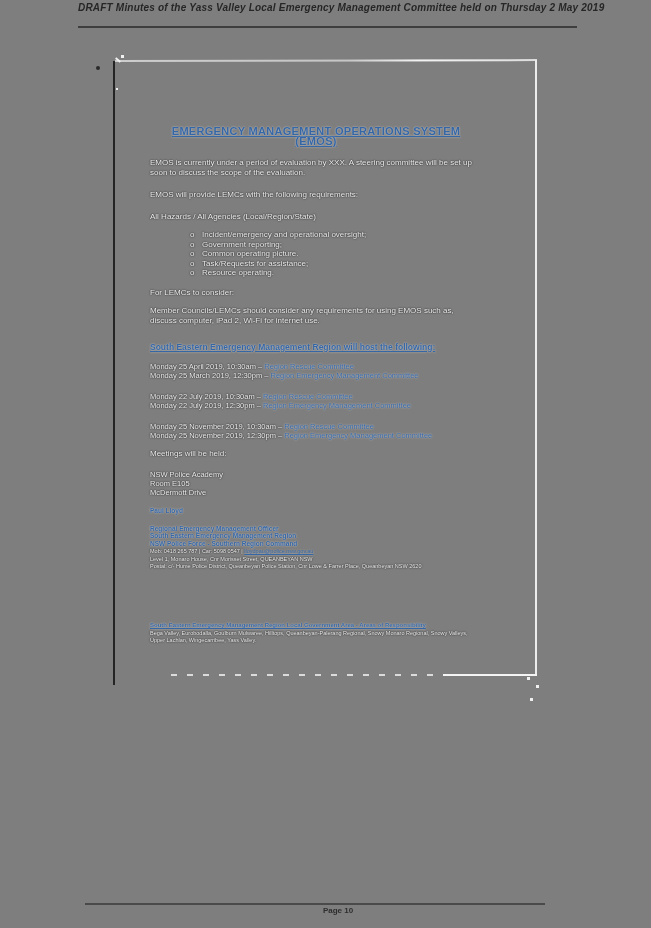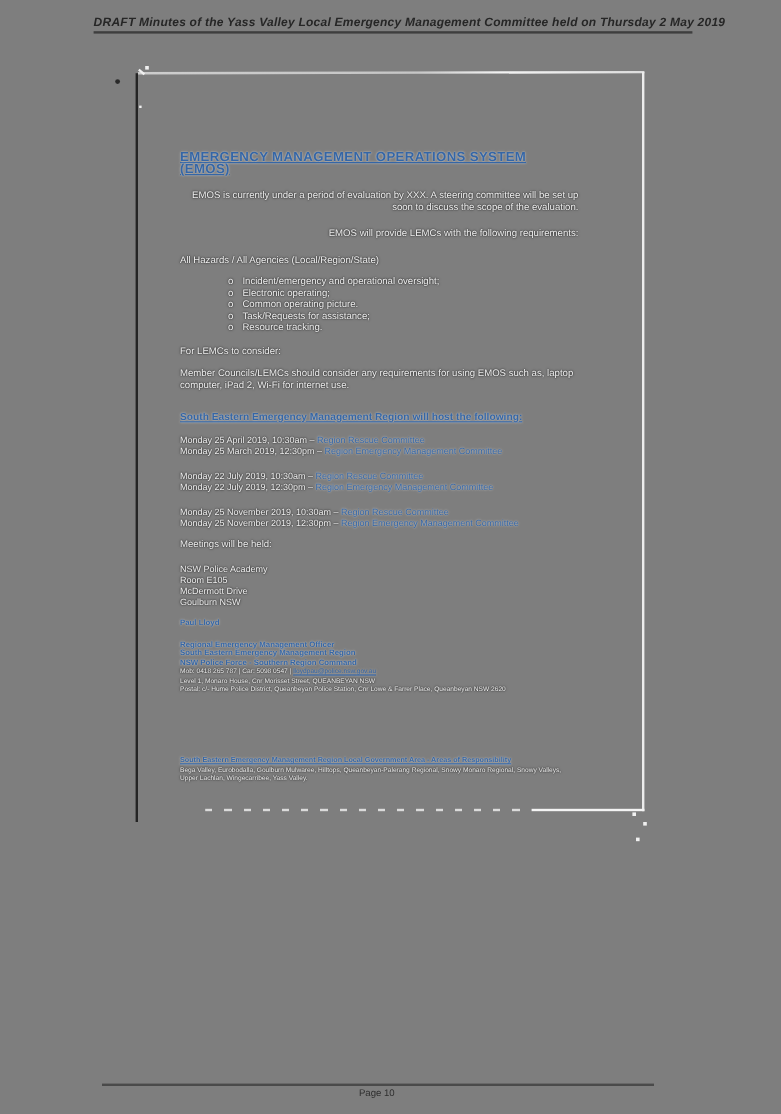--- a/index.html
+++ b/index.html
@@ -3,21 +3,21 @@
 <meta charset="utf-8">
 <style>
   html,body{margin:0;padding:0;}
   body{
     width:651px;height:928px;position:relative;overflow:hidden;
     background:#7e7e7e;
     font-family:"Liberation Sans",sans-serif;
   }
   
   .doc-header{
-    position:absolute;left:78px;top:14px;width:500px;
+    position:absolute;left:78px;top:2px;width:500px;
     font-size:10px;font-style:italic;font-weight:600;color:#262626;
     letter-spacing:.2px;white-space:nowrap;filter:blur(.3px);
   }
   .header-rule{position:absolute;left:78px;top:26px;width:499px;height:2px;background:#3e3e3e;}
 
   
   .page{position:absolute;left:113px;top:60px;width:424px;height:616px;}
   .b-top{position:absolute;left:2px;top:0;width:422px;height:2px;
     background:linear-gradient(90deg,#cdcdcd 0%,#c6c6c6 55%,#f3f3f3 72%,#dcdcdc 100%);
     transform:rotate(-.12deg);transform-origin:left center;}
@@ -30,45 +30,45 @@
   .speck.dark{background:#2a2a2a;}
 
   
   .content{
     position:absolute;left:37px;top:62px;width:332px;
     color:#f2f2f2;font-size:8px;line-height:10px;
     filter:blur(.35px);
     text-shadow:0 0 2px rgba(15,15,15,.85),0 0 1px rgba(0,0,0,.6);
   }
   .blue{color:#3566a6;text-shadow:0 0 2px rgba(240,240,240,.55),0 0 1px rgba(255,255,255,.35);}
-  .doc-title{margin:4px 0 0 0;text-align:left;font-weight:bold;font-size:11px;
+  .doc-title{margin:4px 0 0 0;text-align:center;font-weight:bold;font-size:11px;
     letter-spacing:.3px;text-decoration:underline;}
-  .para{margin:12px 0 0 0;text-align:right;}
+  .para{margin:12px 0 0 0;}
   .hazards{margin:12px 0 0 0;}
   ul.funcs{margin:8px 0 0 0;padding:0 0 0 40px;list-style:none;line-height:9.5px;}
   ul.funcs li .marker{display:inline-block;width:12px;}
   .consider-h{margin:10px 0 0 0;}
   .consider-p{margin:8px 0 0 0;}
   .region-h{margin:16px 0 0 0;font-weight:bold;font-size:8.5px;text-decoration:underline;}
   .mgroup{margin:10px 0 0 0;font-size:7.5px;line-height:9.5px;}
   .mgroup.later{margin-top:11px;}
   .held{margin:8px 0 0 0;}
   .venue{margin:11px 0 0 0;font-size:7.5px;line-height:9px;}
   .c-name{margin:10px 0 0 0;font-size:6.5px;font-weight:bold;line-height:7.5px;}
   .c-roles{margin:11px 0 0 0;font-size:6.5px;font-weight:bold;line-height:7.3px;}
   .c-line{margin:1px 0 0 0;font-size:5.5px;line-height:6.8px;white-space:nowrap;}
   .c-line a{color:#3566a6;text-decoration:underline;
     text-shadow:0 0 2px rgba(240,240,240,.5);}
   .foot-h{margin:52px 0 0 0;font-size:6px;font-weight:bold;line-height:7px;text-decoration:underline;}
   .foot-b{margin:1px 0 0 0;font-size:5.5px;line-height:6.6px;}
 
   
   .footer-rule{position:absolute;left:85px;top:903px;width:460px;height:2px;background:#4a4a4a;}
-  .footer-page{position:absolute;left:264px;top:906px;width:100px;text-align:center;
-    font-size:8px;color:#2e2e2e;filter:blur(.25px);}
+  .footer-page{position:absolute;left:288px;top:906px;width:100px;text-align:center;
+    font-size:8px;color:#2e2e2e;filter:blur(.25px);font-weight:bold;}
 </style>
 </head>
 <body>
 
 <div class="doc-header">DRAFT Minutes of the Yass Valley Local Emergency Management Committee held on Thursday 2 May 2019</div>
 <div class="header-rule"></div>
 
 <div class="page">
   <div class="b-top"></div>
   <div class="b-left"></div>
@@ -89,28 +89,28 @@
     <div class="doc-title blue">EMERGENCY MANAGEMENT OPERATIONS SYSTEM (EMOS)</div>
 
     <div class="para">EMOS is currently under a period of evaluation by XXX. A steering committee will be set up soon to discuss the scope of the evaluation.</div>
 
     <div class="para">EMOS will provide LEMCs with the following requirements:</div>
 
     <div class="hazards">All Hazards / All Agencies (Local/Region/State)</div>
 
     <ul class="funcs">
       <li><span class="marker">o</span><span>Incident/emergency and operational oversight;</span></li>
-      <li><span class="marker">o</span><span>Electronic operating;</span></li>
+      <li><span class="marker">o</span><span>Government reporting;</span></li>
       <li><span class="marker">o</span><span>Common operating picture.</span></li>
       <li><span class="marker">o</span><span>Task/Requests for assistance;</span></li>
-      <li><span class="marker">o</span><span>Resource tracking.</span></li>
+      <li><span class="marker">o</span><span>Resource operating.</span></li>
     </ul>
 
     <div class="consider-h">For LEMCs to consider:</div>
-    <div class="consider-p">Member Councils/LEMCs should consider any requirements for using EMOS such as, laptop computer, iPad 2, Wi-Fi for internet use.</div>
+    <div class="consider-p">Member Councils/LEMCs should consider any requirements for using EMOS such as, discuss computer, iPad 2, Wi-Fi for internet use.</div>
 
     <div class="region-h blue">South Eastern Emergency Management Region will host the following:</div>
 
     <div class="mgroup">
       <div><span>Monday 25 April 2019, 10:30am – </span><span class="blue">Region Rescue Committee</span></div>
       <div><span>Monday 25 March 2019, 12:30pm – </span><span class="blue">Region Emergency Management Committee</span></div>
     </div>
     <div class="mgroup later">
       <div><span>Monday 22 July 2019, 10:30am – </span><span class="blue">Region Rescue Committee</span></div>
       <div><span>Monday 22 July 2019, 12:30pm – </span><span class="blue">Region Emergency Management Committee</span></div>
@@ -119,21 +119,20 @@
       <div><span>Monday 25 November 2019, 10:30am – </span><span class="blue">Region Rescue Committee</span></div>
       <div><span>Monday 25 November 2019, 12:30pm – </span><span class="blue">Region Emergency Management Committee</span></div>
     </div>
 
     <div class="held">Meetings will be held:</div>
 
     <div class="venue">
       <div>NSW Police Academy</div>
       <div>Room E105</div>
       <div>McDermott Drive</div>
-      <div>Goulburn NSW</div>
     </div>
 
     <div class="c-name blue">Paul Lloyd</div>
     <div class="c-roles">
       <div class="blue">Regional Emergency Management Officer</div>
       <div class="blue">South Eastern Emergency Management Region</div>
       <div class="blue">NSW Police Force - Southern Region Command</div>
     </div>
     <div class="c-line"><span>Mob: 0418 265 787 | Car: 5098 0547 | </span><a href="#">lloydpau@police.nsw.gov.au</a></div>
     <div class="c-line">Level 1, Monaro House, Cnr Morisset Street, QUEANBEYAN NSW</div>

